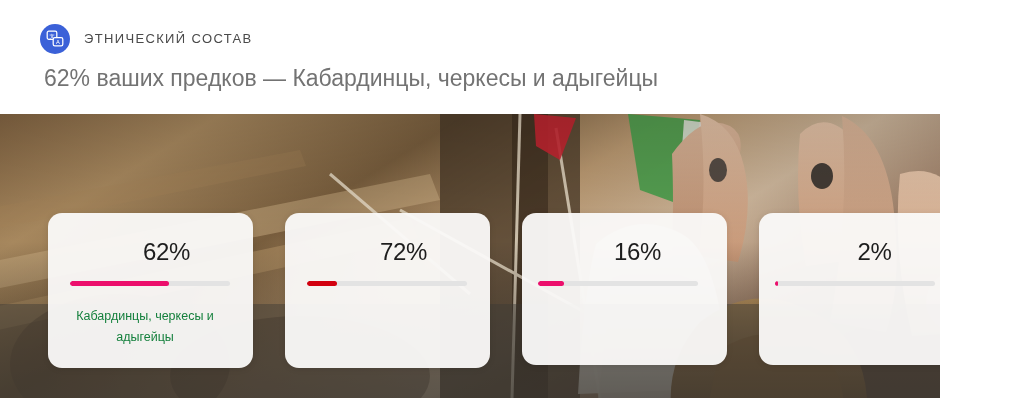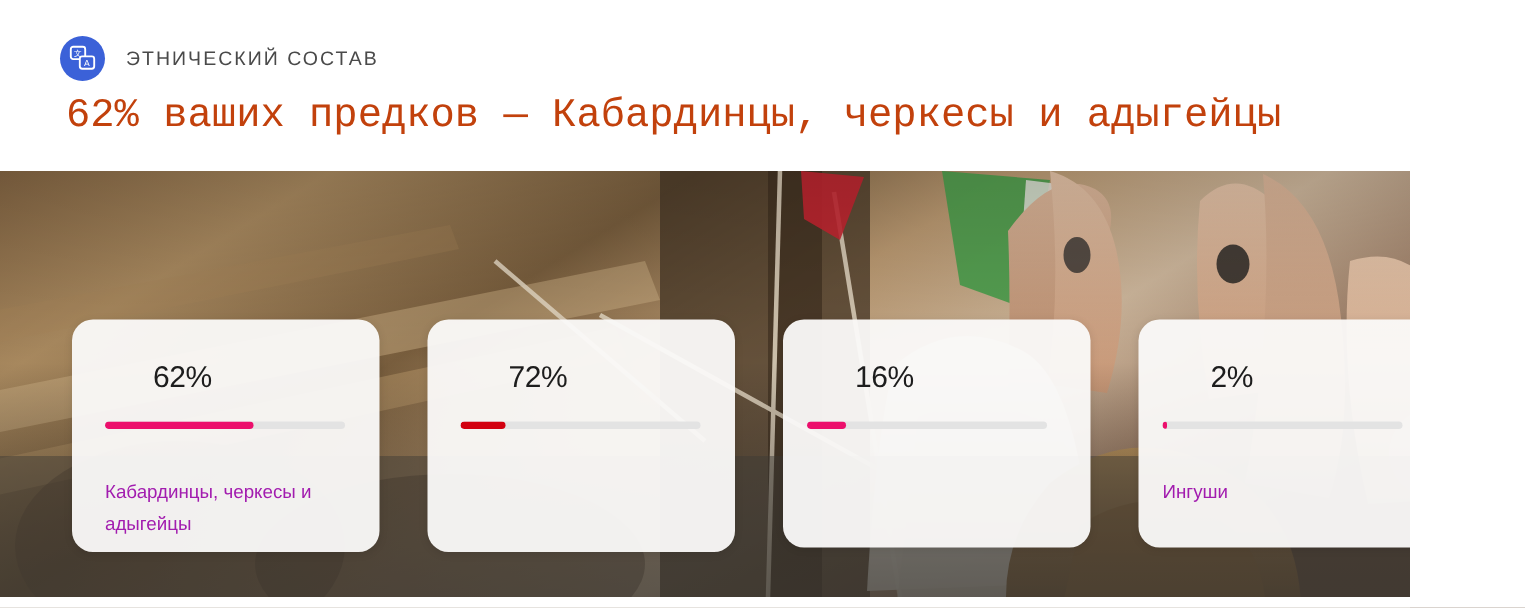--- a/index.html
+++ b/index.html
@@ -11,20 +11,21 @@
     background: #ffffff;
     font-family: "Liberation Sans", "DejaVu Sans", sans-serif;
   }
 
   #widget {
     position: relative;
     width: 940px;
     height: 405px;
     background: #ffffff;
     overflow: hidden;
+    text-align: center;
   }
 
   
   .header {
     position: absolute;
     left: 0; top: 0;
     width: 1024px;
     height: 114px;
     background: #ffffff;
     z-index: 5;
@@ -58,26 +59,25 @@
     color: #4a4a4a;
     font-weight: 400;
     text-transform: uppercase;
     white-space: nowrap;
   }
 
   .header-title {
     position: absolute;
     left: 44px;
     top: 60px;
-    font-size: 27px;
+    font-size: 23px;
     line-height: 36px;
-    color: #c2410c;
+    color: #737373;
     font-weight: 400;
     white-space: nowrap;
-    font-family: Liberation Mono, monospace;
   }
 
   .chevron-btn {
     position: absolute;
     right: 30px;
     top: 24px;
     width: 32px;
     height: 32px;
     display: flex;
     align-items: center;
@@ -114,21 +114,21 @@
     border-radius: 14px;
     padding: 22px 22px 0 22px;
     box-shadow: 0 1px 6px rgba(0,0,0,0.10);
     flex: 0 0 auto;
     position: relative;
   }
   .card.short  { height: 152px; padding-left: 16px; }
   .card.clip   { width: 205px; }
 
   .card-pct {
-    font-size: 20px;
+    font-size: 24px;
     line-height: 34px;
     color: #1d1d1d;
     font-weight: 400;
     letter-spacing: -0.3px;
     margin-left: 32px;
   }
 
   .bar-track {
     margin-top: 12px;
     width: 160px;
@@ -140,24 +140,24 @@
   }
   .bar-fill {
     position: absolute;
     left: 0; top: 0;
     height: 5px;
     border-radius: 3px;
     min-width: 3px;
   }
 
   .card-label {
-    margin-top: 32px;
+    margin-top: 20px;
     font-size: 12.5px;
     line-height: 21px;
-    color: #a21caf;
+    color: #15803d;
     font-weight: 400;
     max-width: 150px;
   }
 
   .bottom-strip {
     position: absolute;
     left: 0;
     top: 398px;
     width: 1024px;
     height: 7px;
@@ -300,21 +300,20 @@
       <div class="bar-track">
         <div class="bar-fill" style="width:16%;background:#EC0F6C;"></div>
       </div>
     </div>
 
     <div class="card short">
       <div class="card-pct">2%</div>
       <div class="bar-track">
         <div class="bar-fill" style="width:2%;background:#EC0F6C;"></div>
       </div>
-      <div class="card-label">Ингуши</div>
     </div>
 
     <div class="card clip">
       <div class="card-pct"></div>
       <div class="bar-track">
         <div class="bar-fill" style="width:0%;background:#EC0F6C;"></div>
       </div>
       <div class="card-label"></div>
     </div>
 

